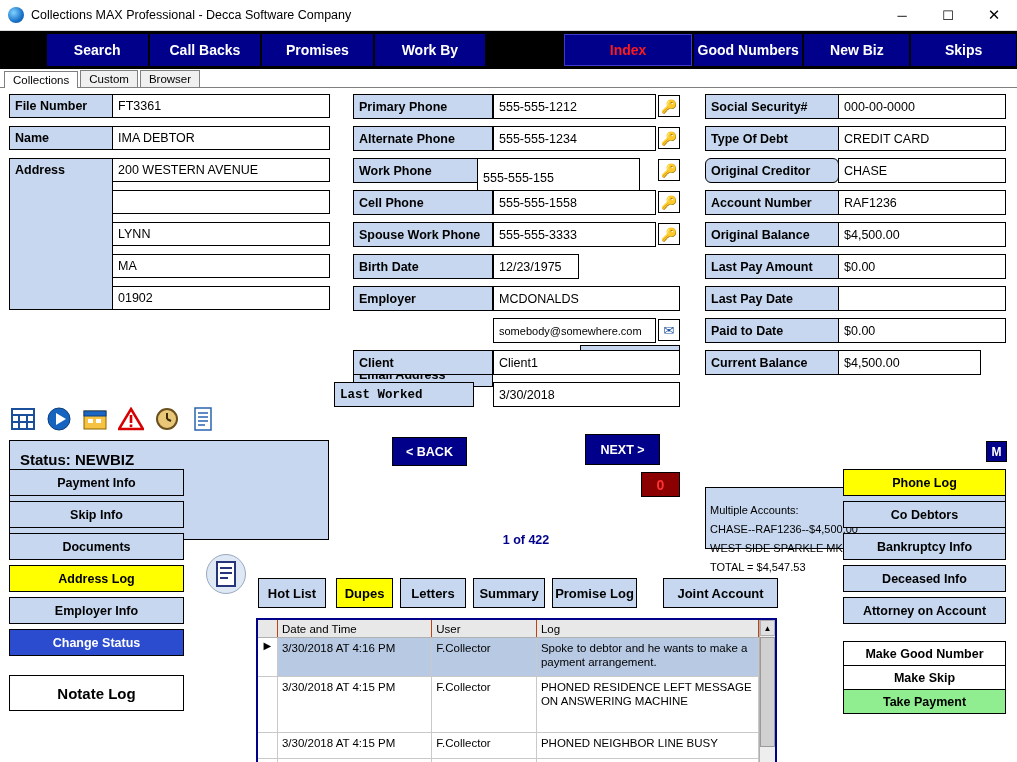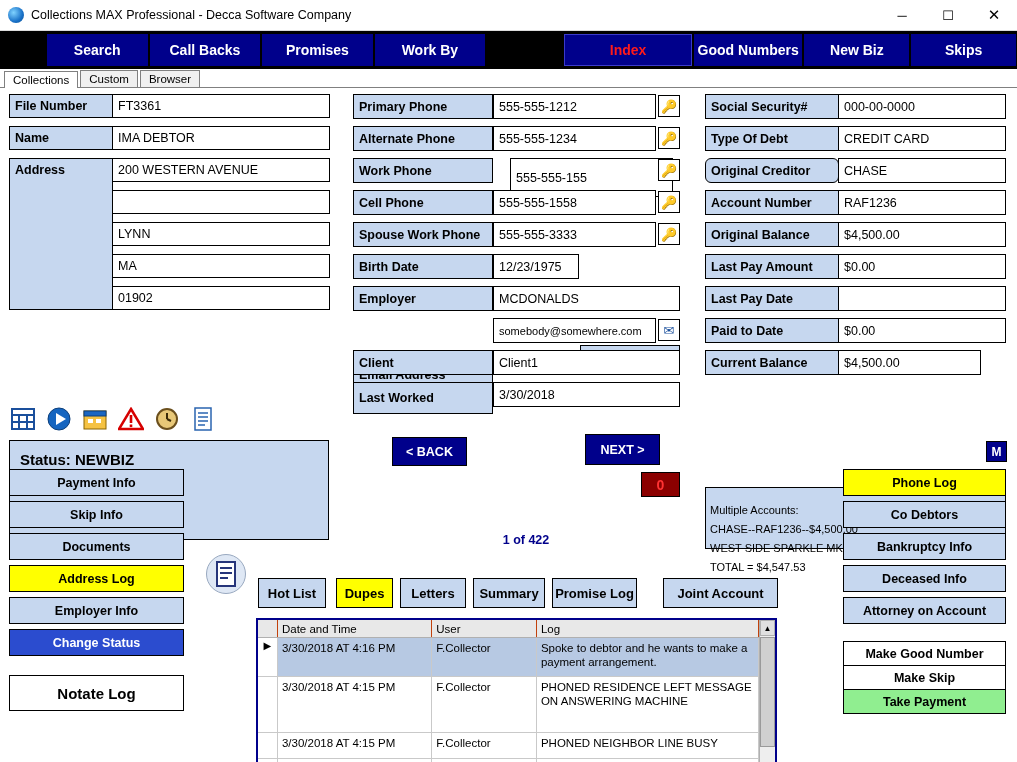--- a/index.html
+++ b/index.html
@@ -277,21 +277,21 @@
 
     <div class="abs lbl" style="left:353px; top:6px; width:140px; height:25px;">Primary Phone</div>
     <div class="abs fld" style="left:493px; top:6px; width:163px; height:25px;">555-555-1212</div>
     <div class="abs keyicon" style="left:658px; top:7px;">🔑</div>
 
     <div class="abs lbl" style="left:353px; top:38px; width:140px; height:25px;">Alternate Phone</div>
     <div class="abs fld" style="left:493px; top:38px; width:163px; height:25px;">555-555-1234</div>
     <div class="abs keyicon" style="left:658px; top:39px;">🔑</div>
 
     <div class="abs lbl" style="left:353px; top:70px; width:140px; height:25px;">Work Phone</div>
-    <div class="abs fld" style="left:510px; top:70px; width:163px; height:39px;">555-555-155</div>
+    <div class="abs fld" style="left:477px; top:70px; width:163px; height:39px;">555-555-155</div>
     <div class="abs keyicon" style="left:658px; top:71px;">🔑</div>
 
     <div class="abs lbl" style="left:353px; top:102px; width:140px; height:25px;">Cell Phone</div>
     <div class="abs fld" style="left:493px; top:102px; width:163px; height:25px;">555-555-1558</div>
     <div class="abs keyicon" style="left:658px; top:103px;">🔑</div>
 
     <div class="abs lbl" style="left:353px; top:134px; width:140px; height:25px;">Spouse Work Phone</div>
     <div class="abs fld" style="left:493px; top:134px; width:163px; height:25px;">555-555-3333</div>
     <div class="abs keyicon" style="left:658px; top:135px;">🔑</div>
 
@@ -302,21 +302,21 @@
     <div class="abs lbl" style="left:353px; top:198px; width:140px; height:25px;">Employer</div>
     <div class="abs fld" style="left:493px; top:198px; width:187px; height:25px;">MCDONALDS</div>
 
     <div class="abs lbl" style="left:353px; top:230px; width:140px; height:25px;margin-top:44px;">Email Address</div>
     <div class="abs fld" style="left:493px; top:230px; width:163px; height:25px; font-size:11px;">somebody@somewhere.com</div>
     <div class="abs keyicon" style="left:658px; top:231px; color:#1a4f9c;">✉</div>
 
     <div class="abs lbl" style="left:353px; top:262px; width:140px; height:25px;">Client</div>
     <div class="abs fld" style="left:493px; top:262px; width:187px; height:25px;">Client1</div>
 
-    <div class="abs lbl" style="left:353px; top:294px; width:140px; height:32px;">Last Worked</div>
+    <div class="abs lbl" style="left:334px; top:294px; width:140px; height:25px;font-family:Liberation Mono, monospace;">Last Worked</div>
     <div class="abs fld" style="left:493px; top:294px; width:187px; height:25px;">3/30/2018</div>
     <div class="zerobox">0</div>
 
     <div class="navblue" style="left:392px; top:349px; width:75px; height:29px;">&lt; BACK</div>
     <div class="navblue" style="left:585px; top:346px; width:75px; height:31px;">NEXT &gt;</div>
     <div class="pagecount">1 of  422</div>
 
     <div class="doc-icon-big">
       <svg width="24" height="26" viewBox="0 0 24 26">
           <rect x="3" y="1" width="18" height="24" fill="#ffffff" stroke="#26357a" stroke-width="2"></rect>

